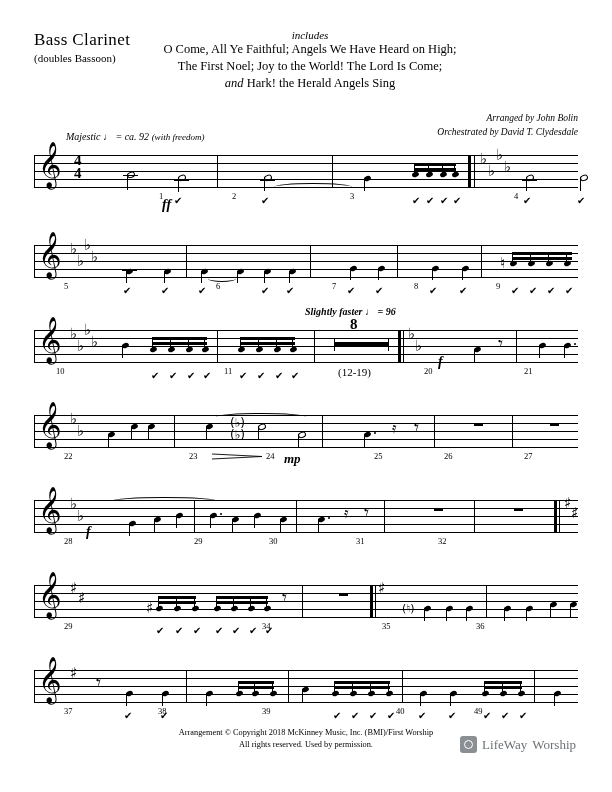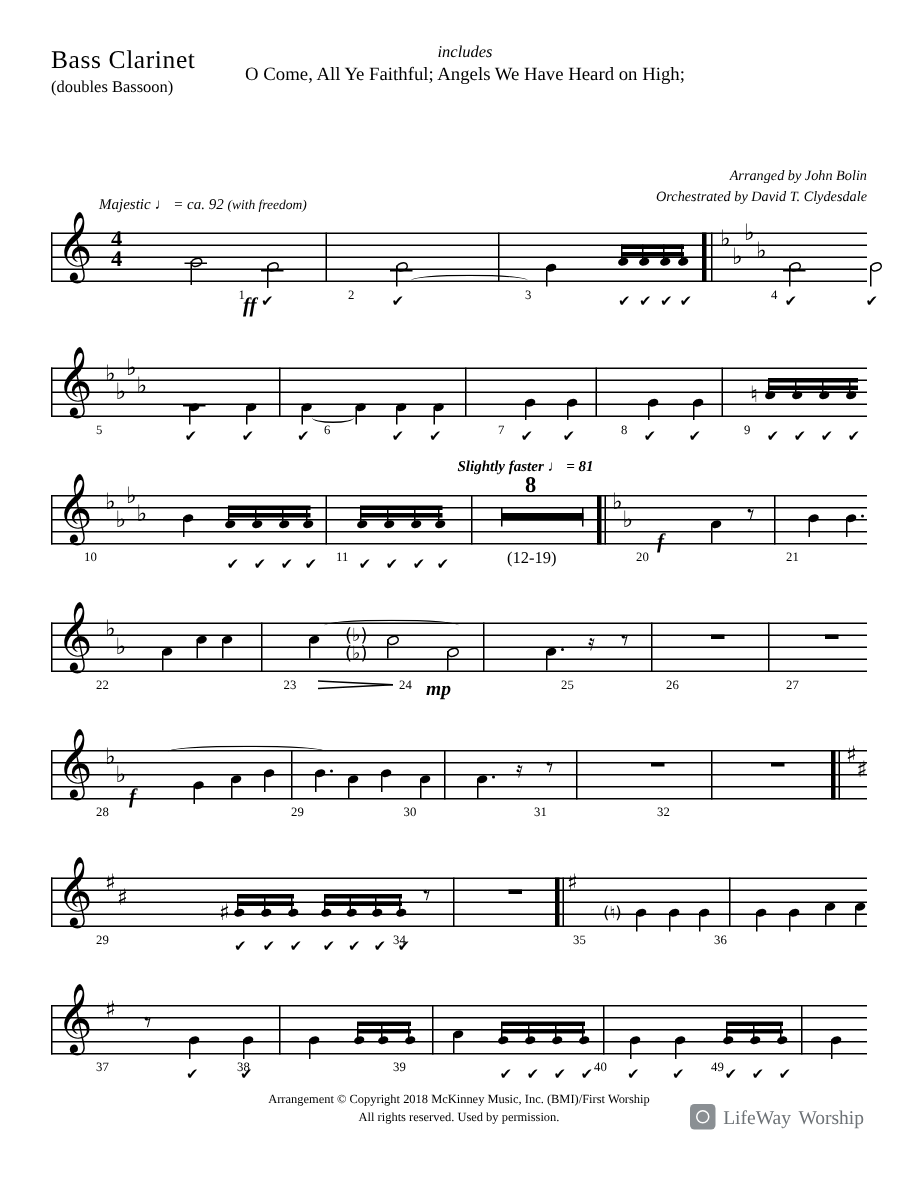--- a/index.html
+++ b/index.html
@@ -310,38 +310,43 @@
 <body>
 
 <div class="instrument">
   <div class="instrument-name">Bass Clarinet</div>
   <div class="instrument-sub">(doubles Bassoon)</div>
 </div>
 
 <div class="title-block">
   <div class="includes">includes</div>
   <div class="subtitle-line">O Come, All Ye Faithful; Angels We Have Heard on High;</div>
+  <div class="subtitle-line">The First Noel; Joy to the World! The Lord Is Come;</div>
+  <div class="subtitle-line">
+    <span class="ital">and</span>
+    <span>Hark! the Herald Angels Sing</span>
+  </div>
 </div>
 
 <div class="credits">
   <div>Arranged by John Bolin</div>
   <div>Orchestrated by David T. Clydesdale</div>
 </div>
 
 <div class="tempo-mark">
   <span>Majestic</span>
   <b>♩</b>
   <span>= ca. 92</span>
   <span class="freedom">(with freedom)</span>
 </div>
 
 <div class="tempo-mark2">
   <span>Slightly faster</span>
   <span>♩</span>
-  <span>= 81</span>
+  <span>= 96</span>
 </div>
 
 <div class="system" style="top:155px;">
   <div class="staff">
     <div class="line l0"></div>
       <div class="line l1"></div>
       <div class="line l2"></div>
       <div class="line l3"></div>
       <div class="line l4"></div>
   </div>

